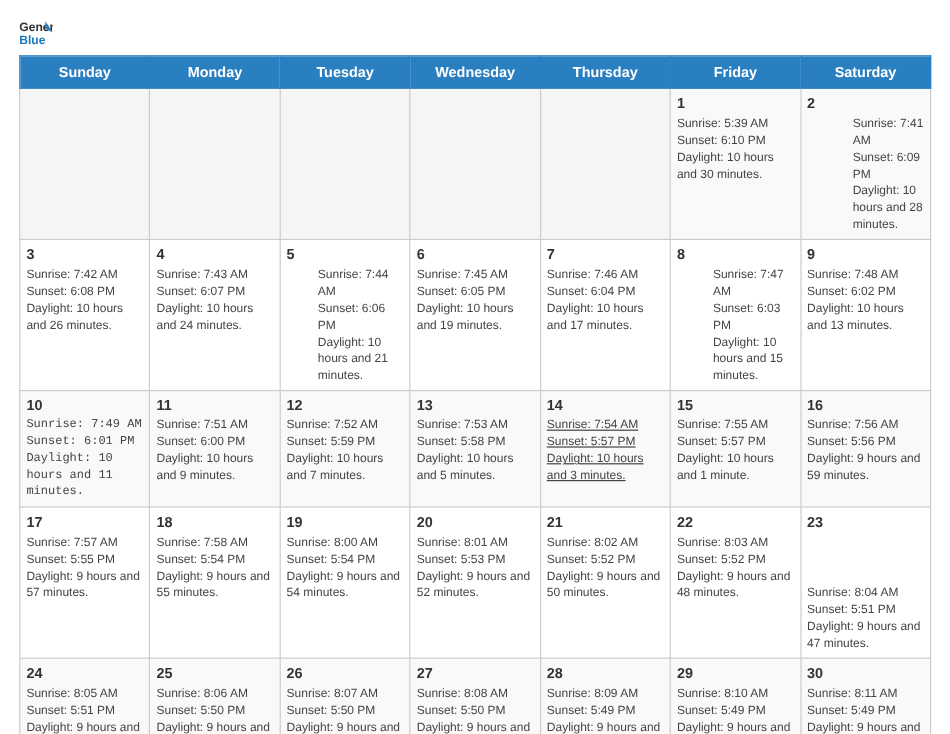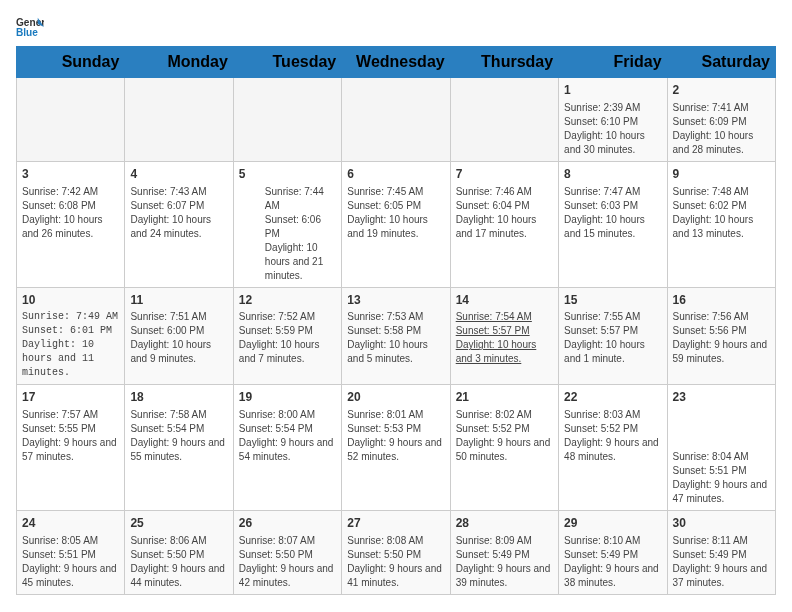--- a/index.html
+++ b/index.html
@@ -28,24 +28,24 @@
     .title-area { text-align: right; }
     .month-title { font-size: 32px; color: #333; font-weight: normal; }
     .location-title { font-size: 14px; color: #555; }
     table {
       width: 100%;
       border-collapse: collapse;
       font-size: 10.5px;
     }
     thead tr th {
       background-color: #2a7fc0;
-      color: #000000;
-      text-align: right;
+      color: #ffffff;
+      text-align: center;
       padding: 6px 5px;
-      font-size: 16px;
+      font-size: 12px;
       border: 1px solid #2a7fc0;
     }
     tbody tr td {
       border: 1px solid #ccc;
       vertical-align: top;
       padding: 4px 5px;
       min-height: 80px;
       width: 14.28%;
       color: #333;
       line-height: 1.4;
@@ -91,27 +91,27 @@
   </thead>
   <tbody id="calendar-body">
   <tr>
         <td class="empty"></td>
         <td class="empty"></td>
         <td class="empty"></td>
         <td class="empty"></td>
         <td class="empty"></td>
         <td>
           <div class="day-number">1</div>
-          <div class="day-info" style="white-space: pre-line;">Sunrise: 2:39 AM
+          <div class="day-info" style="white-space: pre-line;">Sunrise: 5:39 AM
 Sunset: 6:10 PM
 Daylight: 10 hours and 30 minutes.</div>
         </td>
         <td>
           <div class="day-number">2</div>
-          <div class="day-info" style="white-space: pre-line;">Sunrise: 7:41 AM
+          <div class="day-info" style="white-space: pre-line; margin-left: 38px;">Sunrise: 7:41 AM
 Sunset: 6:09 PM
 Daylight: 10 hours and 28 minutes.</div>
         </td>
       </tr>
       <tr>
         <td>
           <div class="day-number">3</div>
           <div class="day-info" style="white-space: pre-line;">Sunrise: 7:42 AM
 Sunset: 6:08 PM
 Daylight: 10 hours and 26 minutes.</div>
@@ -135,21 +135,21 @@
 Daylight: 10 hours and 19 minutes.</div>
         </td>
         <td>
           <div class="day-number">7</div>
           <div class="day-info" style="white-space: pre-line;">Sunrise: 7:46 AM
 Sunset: 6:04 PM
 Daylight: 10 hours and 17 minutes.</div>
         </td>
         <td>
           <div class="day-number">8</div>
-          <div class="day-info" style="white-space: pre-line;">Sunrise: 7:47 AM
+          <div class="day-info" style="white-space: pre-line; margin-left: 30px;">Sunrise: 7:47 AM
 Sunset: 6:03 PM
 Daylight: 10 hours and 15 minutes.</div>
         </td>
         <td>
           <div class="day-number">9</div>
           <div class="day-info" style="white-space: pre-line;">Sunrise: 7:48 AM
 Sunset: 6:02 PM
 Daylight: 10 hours and 13 minutes.</div>
         </td>
       </tr>

